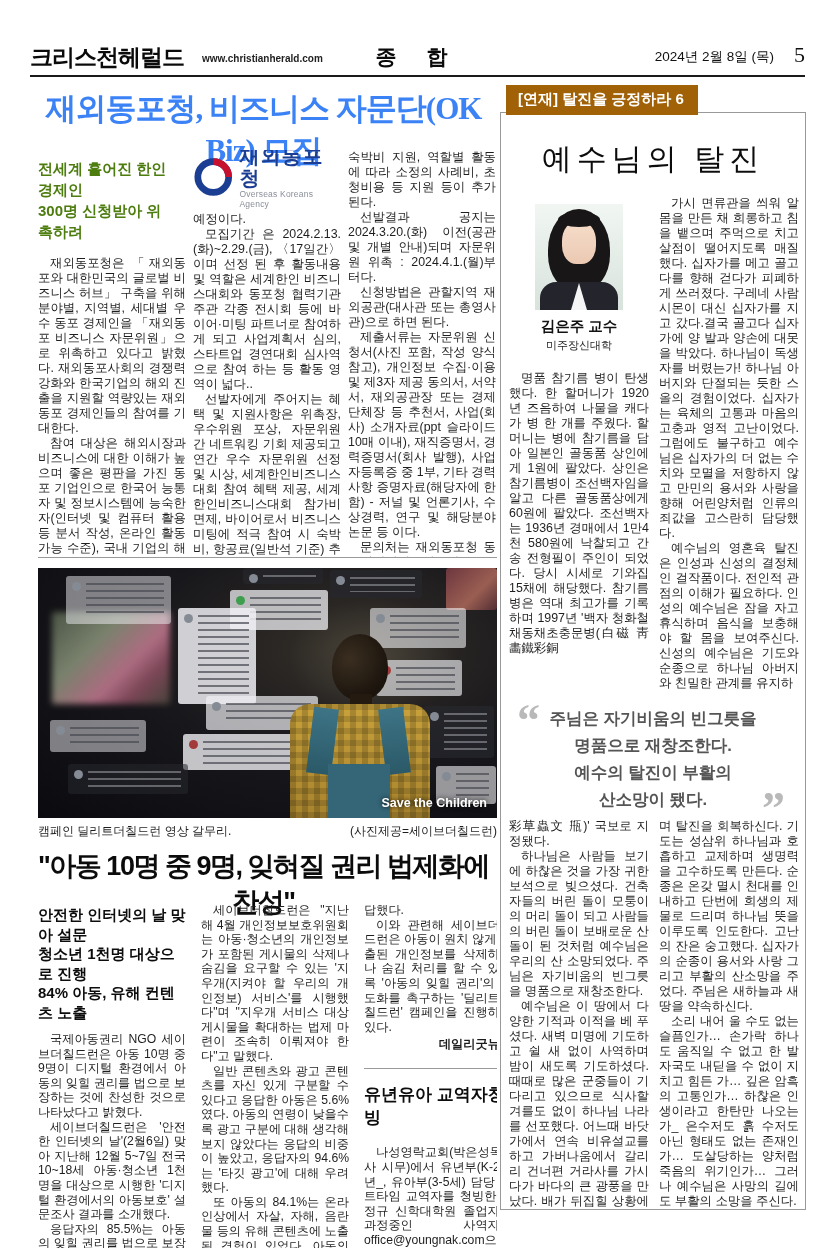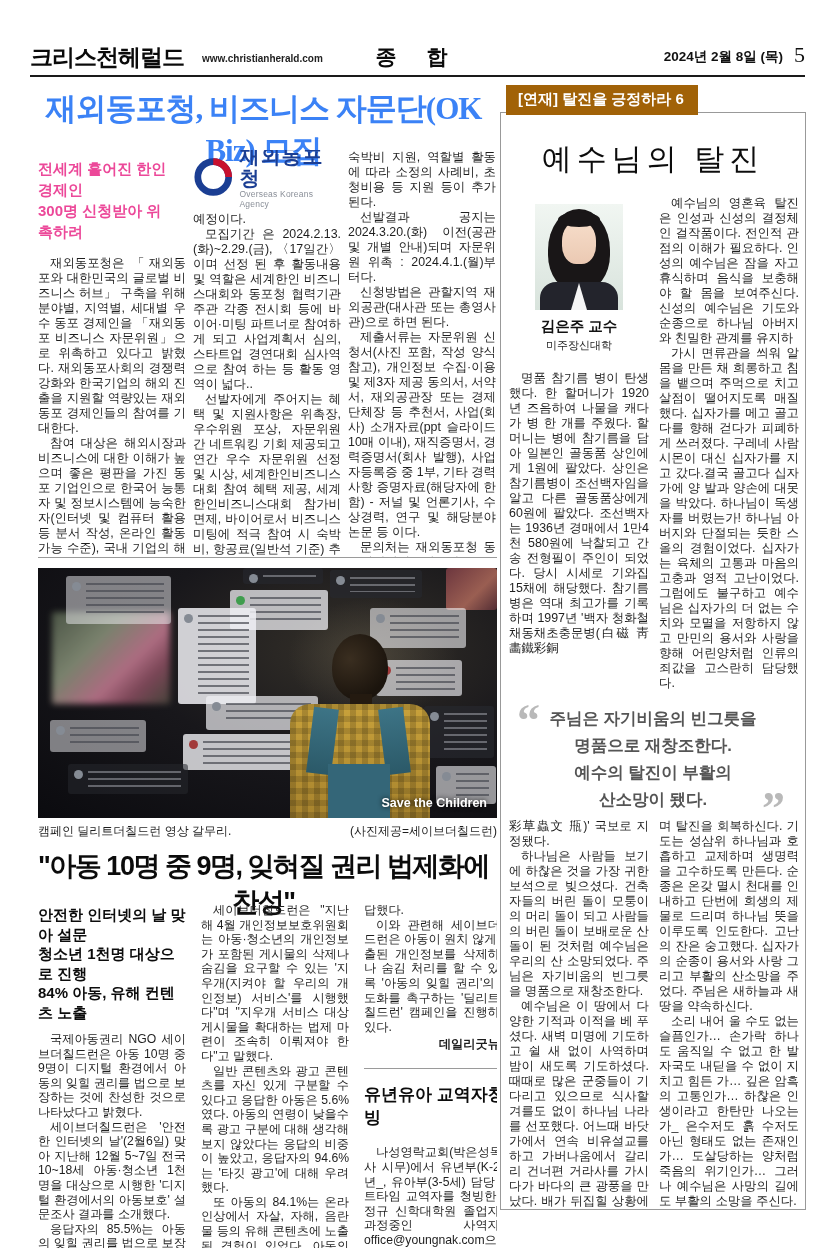--- a/index.html
+++ b/index.html
@@ -3,33 +3,33 @@
 <meta charset="utf-8">
 <style>
   html,body{margin:0;padding:0;background:#e8e8e8;}
   .page{position:relative;width:835px;height:1255px;background:#fff;margin:0 auto;
         font-family:"Liberation Sans","DejaVu Sans",sans-serif;color:#1c1c1c;overflow:hidden;}
   
   .hdr{position:absolute;left:30px;top:40px;width:775px;height:32px;}
   .masthead{position:absolute;left:0;top:2px;font-size:23px;font-weight:900;letter-spacing:-1px;color:#0a0a0a;}
   .site{position:absolute;left:172px;top:13px;font-size:10px;font-weight:700;color:#222;}
   .section{position:absolute;left:50%;transform:translateX(-50%);top:3px;font-size:21px;font-weight:800;letter-spacing:12px;color:#0a0a0a;}
-  .dateline{position:absolute;right:22px;top:8px;font-size:13.5px;font-weight:700;color:#111;}
+  .dateline{position:absolute;right:31px;top:8px;font-size:13.5px;font-weight:400;color:#111;}
   .pagenum{position:absolute;right:0;top:2px;font-size:22px;font-family:"Liberation Serif","DejaVu Serif",serif;color:#111;}
   .hdr-rule{position:absolute;left:30px;top:75px;width:775px;height:0;border-top:2px solid #1a1a1a;}
   
   p{margin:0;text-align:justify;font-size:12.4px;line-height:15px;color:#1e1e1e;}
   p.ind{text-indent:12px;}
   p.cont{text-indent:0;}
   
   .a1-headline{position:absolute;left:30px;top:88px;width:467px;text-align:center;
      font-family:"Liberation Serif","DejaVu Serif",serif;font-size:31px;font-weight:600;letter-spacing:-1px;color:#3b82f6;}
   .a1-cols{position:absolute;left:38px;top:150px;width:459px;height:407px;display:flex;gap:7px;overflow:hidden;}
   .col3{width:148px;flex:none;}
-  .a1-subhead{font-size:15px;font-weight:800;line-height:21px;white-space:pre-line;color:#ec4899;margin:8px 11px 14px 0;}
+  .a1-subhead{font-size:15px;font-weight:800;line-height:21px;white-space:pre-line;color:#4d7c0f;margin:8px 11px 14px 0;}
   .logo{display:flex;align-items:center;gap:6px;margin:4px 0 12px 0;height:46px;}
   .logo-txt .nm{font-size:20px;font-weight:800;color:#1b3e93;letter-spacing:1px;line-height:22px;}
   .logo-txt .sub{font-size:8.5px;color:#8a8f98;letter-spacing:0.2px;}
   .a1-cols p{margin-bottom:0;}
   
   .left-divider{position:absolute;left:38px;top:557px;width:459px;border-top:1px solid #9a9a9a;}
   .photo{position:absolute;left:38px;top:568px;width:459px;height:250px;overflow:hidden;
      background:radial-gradient(ellipse at 68% 32%,#343029 0%,#18171b 48%,#0b0b0f 100%);}
   .blurimg{position:absolute;left:14px;top:44px;width:118px;height:92px;border-radius:2px;opacity:.85;filter:blur(3px);
      background:linear-gradient(135deg,#55604e 0%,#8b957c 35%,#c77b93 62%,#8d4f62 78%,#4e4a3f 100%);}
@@ -210,22 +210,22 @@
           <div class="p-face"></div>
           <div class="p-bangs"></div>
           <div class="p-body"></div>
           <div class="p-shirt"></div>
         </div>
         <div class="p-name">김은주 교수</div>
         <div class="p-affil">미주장신대학</div>
         <p class="ind p-lead">명품 참기름 병이 탄생했다. 한 할머니가 1920년 즈음하여 나물을 캐다가 병 한 개를 주웠다. 할머니는 병에 참기름을 담아 일본인 골동품 상인에게 1원에 팔았다. 상인은 참기름병이 조선백자임을 알고 다른 골동품상에게 60원에 팔았다. 조선백자는 1936년 경매에서 1만4천 580원에 낙찰되고 간송 전형필이 주인이 되었다. 당시 시세로 기와집 15채에 해당했다. 참기름 병은 역대 최고가를 기록하며 1997년 '백자 청화철채동채초충문병(白磁 靑畵鐵彩銅</p>
       </div>
       <div class="pcol">
+        <p class="ind">가시 면류관을 씌워 알몸을 만든 채 희롱하고 침을 뱉으며 주먹으로 치고 살점이 떨어지도록 매질했다. 십자가를 메고 골고다를 향해 걷다가 피폐하게 쓰러졌다. 구레네 사람 시몬이 대신 십자가를 지고 갔다.결국 골고다 십자가에 양 발과 양손에 대못을 박았다. 하나님이 독생자를 버렸는가! 하나님 아버지와 단절되는 듯한 스올의 경험이었다. 십자가는 육체의 고통과 마음의 고충과 영적 고난이었다. 그럼에도 불구하고 예수님은 십자가의 더 없는 수치와 모멸을 저항하지 않고 만민의 용서와 사랑을 향해 어린양처럼 인류의 죄값을 고스란히 담당했다.</p>
         <p class="ind">예수님의 영혼육 탈진은 인성과 신성의 결정체인 걸작품이다. 전인적 관점의 이해가 필요하다. 인성의 예수님은 잠을 자고 휴식하며 음식을 보충해야 할 몸을 보여주신다. 신성의 예수님은 기도와 순종으로 하나님 아버지와 친밀한 관계를 유지하</p>
-        <p class="ind">가시 면류관을 씌워 알몸을 만든 채 희롱하고 침을 뱉으며 주먹으로 치고 살점이 떨어지도록 매질했다. 십자가를 메고 골고다를 향해 걷다가 피폐하게 쓰러졌다. 구레네 사람 시몬이 대신 십자가를 지고 갔다.결국 골고다 십자가에 양 발과 양손에 대못을 박았다. 하나님이 독생자를 버렸는가! 하나님 아버지와 단절되는 듯한 스올의 경험이었다. 십자가는 육체의 고통과 마음의 고충과 영적 고난이었다. 그럼에도 불구하고 예수님은 십자가의 더 없는 수치와 모멸을 저항하지 않고 만민의 용서와 사랑을 향해 어린양처럼 인류의 죄값을 고스란히 담당했다.</p>
       </div>
     </div>
     <div class="quote">
       <span class="qmark open">“</span>
       <div class="quote-txt">주님은 자기비움의 빈그릇을
 명품으로 재창조한다.
 예수의 탈진이 부활의
 산소망이 됐다.</div>
       <span class="qmark close">”</span>
     </div>

